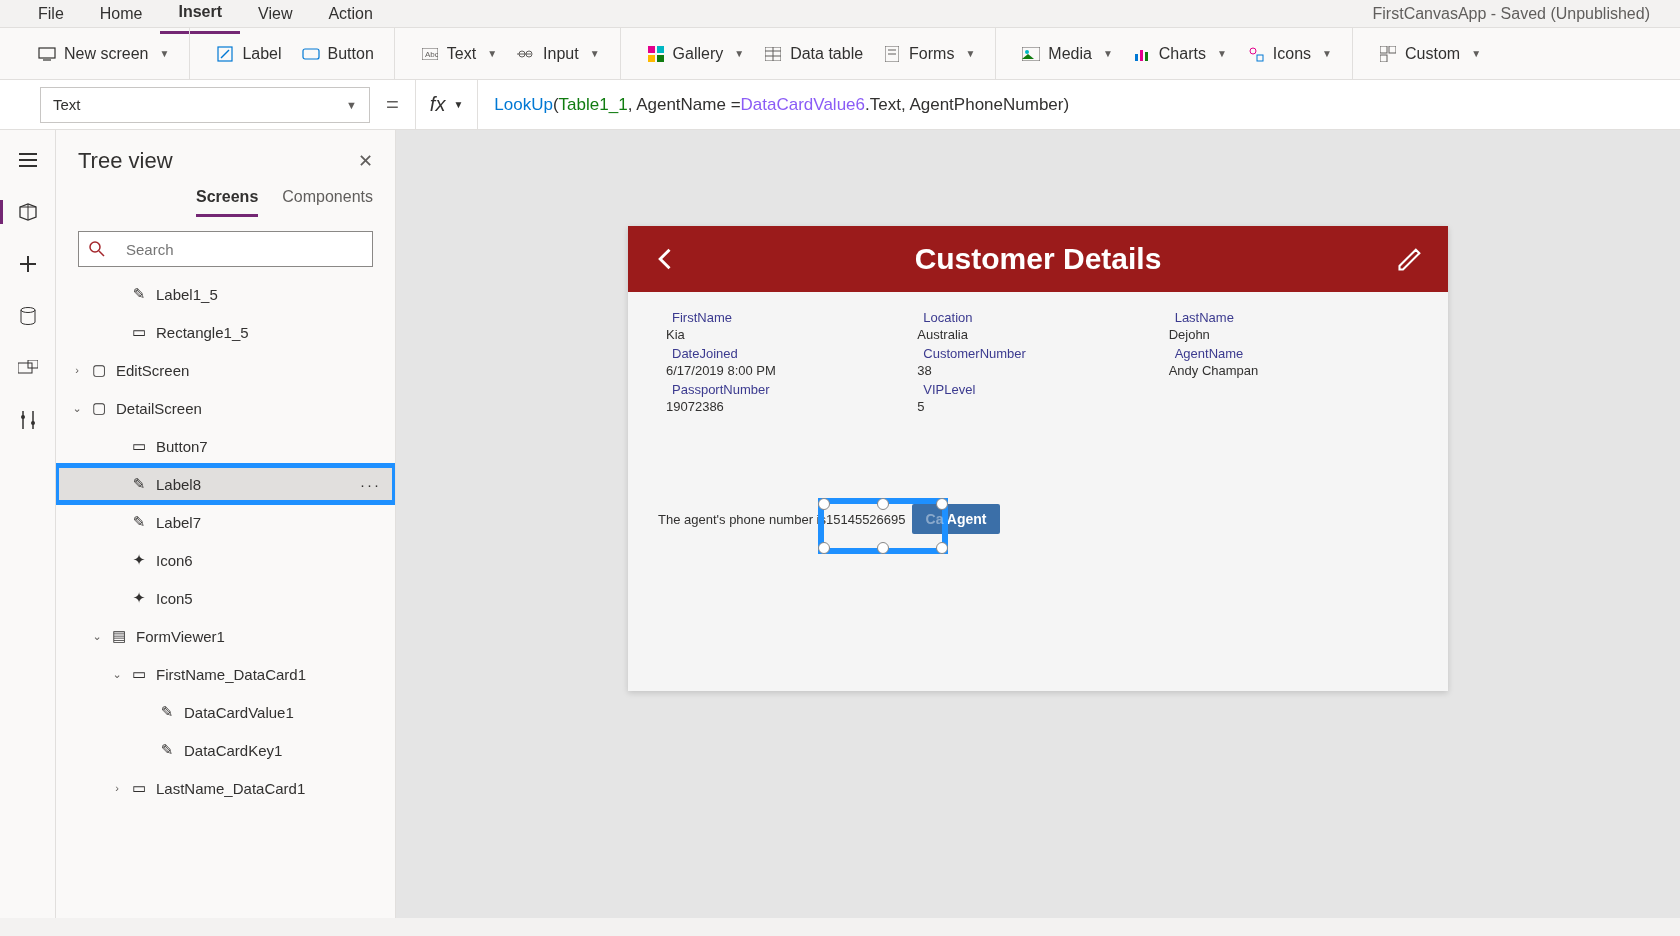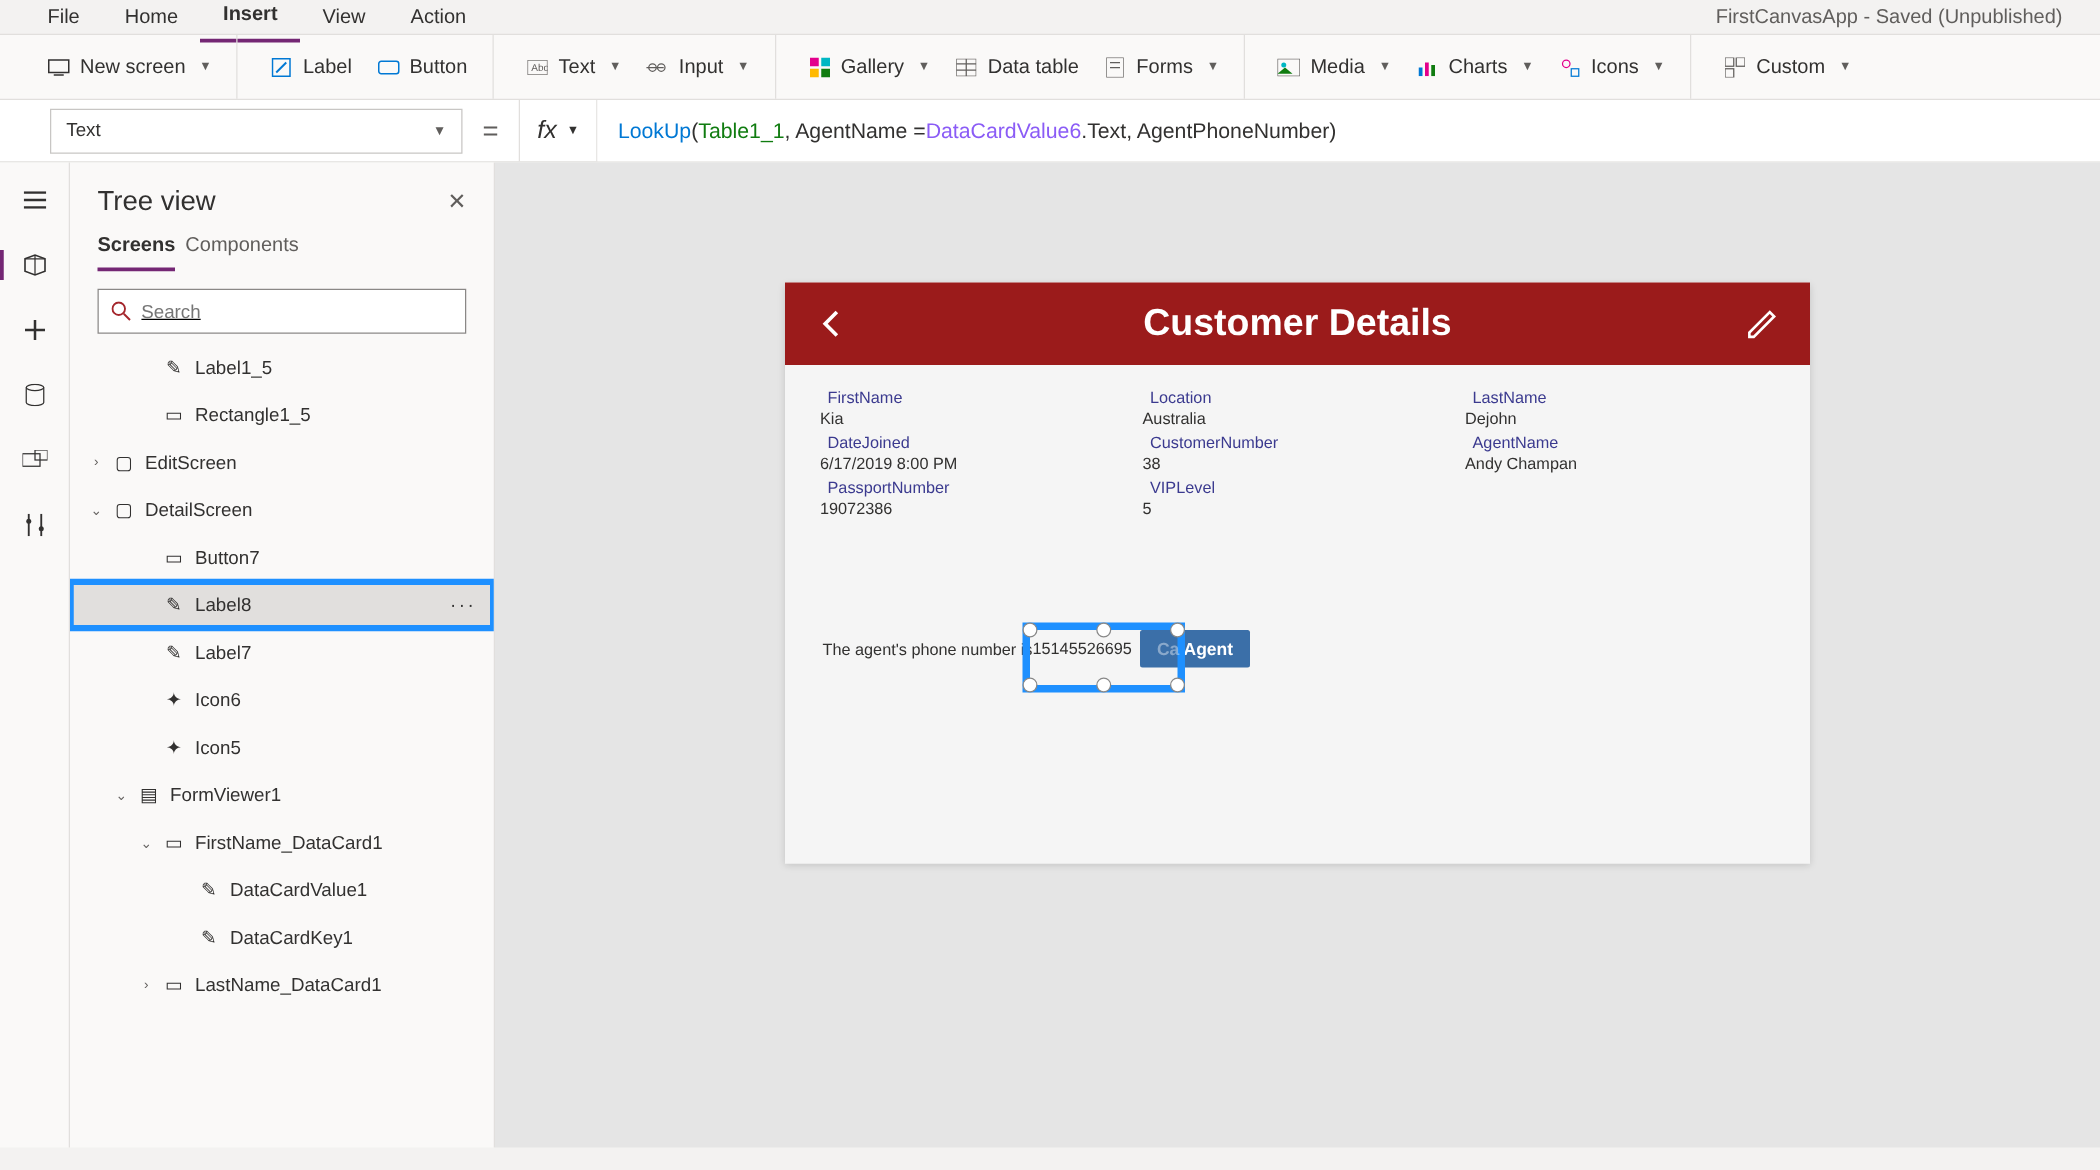--- a/index.html
+++ b/index.html
@@ -37,26 +37,26 @@
 .leftrail { width: 56px; background: #faf9f8; border-right: 1px solid #e1dfdd; display: flex; flex-direction: column; align-items: center; padding-top: 18px; gap: 28px; }
 .leftrail .rail-btn { width: 24px; height: 24px; display: flex; align-items: center; justify-content: center; color: #323130; cursor: pointer; }
 .leftrail .rail-indicator { width: 3px; height: 24px; background: #742774; position: absolute; left: 0; }
 .rail-row { position: relative; width: 100%; display: flex; justify-content: center; }
 
 
 .treepanel { width: 340px; background: #faf9f8; border-right: 1px solid #e1dfdd; display: flex; flex-direction: column; }
 .tree-header { display: flex; align-items: center; padding: 18px 22px 8px 22px; }
 .tree-title { font-size: 22px; color: #323130; font-weight: 400; }
 .tree-close { margin-left: auto; font-size: 18px; color: #605e5c; cursor: pointer; }
-.tree-tabs { display: flex; gap: 8px; padding: 6px 22px 0 22px; }
+.tree-tabs { display: flex; gap: 24px; padding: 6px 22px 0 22px; justify-content: flex-end; }
 .tree-tab { font-size: 16px; color: #605e5c; padding-bottom: 8px; cursor: pointer; }
 .tree-tab.active { font-weight: 600; color: #323130; border-bottom: 3px solid #742774; }
 .search-wrap { padding: 14px 22px 8px 22px; }
 .search-box { height: 36px; border: 1px solid #8a8886; display: flex; align-items: center; padding: 0 10px; background: #fff; }
-.search-box input { border: none; outline: none; flex: 1; font-size: 15px; margin-left: 8px; text-decoration: underline; }
+.search-box input { border: none; outline: none; flex: 1; font-size: 15px; margin-left: 21px; }
 .tree-scroll { flex: 1; overflow-y: auto; position: relative; }
 .tree-scroll::-webkit-scrollbar { width: 8px; }
 .tree-scroll::-webkit-scrollbar-thumb { background: #c8c6c4; }
 .tnode { display: flex; align-items: center; height: 38px; font-size: 15px; color: #323130; cursor: pointer; padding-right: 14px; }
 .tnode.selected { background: #e1dfdd; outline: 5px solid #1e90ff; outline-offset: -3px; }
 .tnode.selected .more { visibility: visible; }
 .tnode .more { margin-left: auto; visibility: hidden; letter-spacing: 2px; }
 .tnode .chev { width: 14px; display: inline-flex; justify-content: center; font-size: 11px; color: #605e5c; }
 .tnode .nicon { width: 18px; margin: 0 8px 0 6px; display: inline-flex; justify-content: center; }
 .indent-0 { padding-left: 14px; }
@@ -64,21 +64,21 @@
 .indent-2 { padding-left: 54px; }
 .indent-3 { padding-left: 82px; }
 
 
 .canvas-area { flex: 1; background: #e5e5e5; position: relative; display: flex; justify-content: center; padding-top: 96px; }
 .phone-screen { width: 820px; height: 465px; background: #f5f5f5; box-shadow: 0 2px 6px rgba(0,0,0,0.15); position: relative; }
 .screen-header { height: 66px; background: #9b1b1b; display: flex; align-items: center; padding: 0 24px; color: #fff; }
 .header-title { flex: 1; text-align: center; font-size: 30px; font-weight: 700; }
 .back-icon, .edit-icon { width: 28px; height: 28px; }
 
-.form-grid { display: grid; grid-template-columns: repeat(3, 1fr); gap: 4px 10px; padding: 18px 28px; }
+.form-grid { display: grid; grid-template-columns: repeat(3, 1fr); gap: 4px 10px; padding: 18px 38px; }
 .field { }
 .field-label { font-size: 13px; color: #3b3a8f; margin-bottom: 2px; padding-left: 6px; }
 .field-value { font-size: 13px; color: #323130; }
 
 .agent-row { position: absolute; left: 30px; top: 278px; display: flex; align-items: center; }
 .agent-text { font-size: 13px; color: #323130; }
 .selected-label { position: relative; display: inline-block; }
 .sel-box { position: absolute; border: 6px solid #1e90ff; background: rgba(255,255,255,0.0); left: -8px; top: -12px; width: 130px; height: 56px; pointer-events: none; }
 .sel-handle { position: absolute; width: 12px; height: 12px; background: #fff; border: 1px solid #888; border-radius: 50%; }
 .call-btn { background: #3b6fa8; color: #fff; font-size: 14px; font-weight: 600; padding: 7px 14px; margin-left: 6px; border-radius: 2px; }

